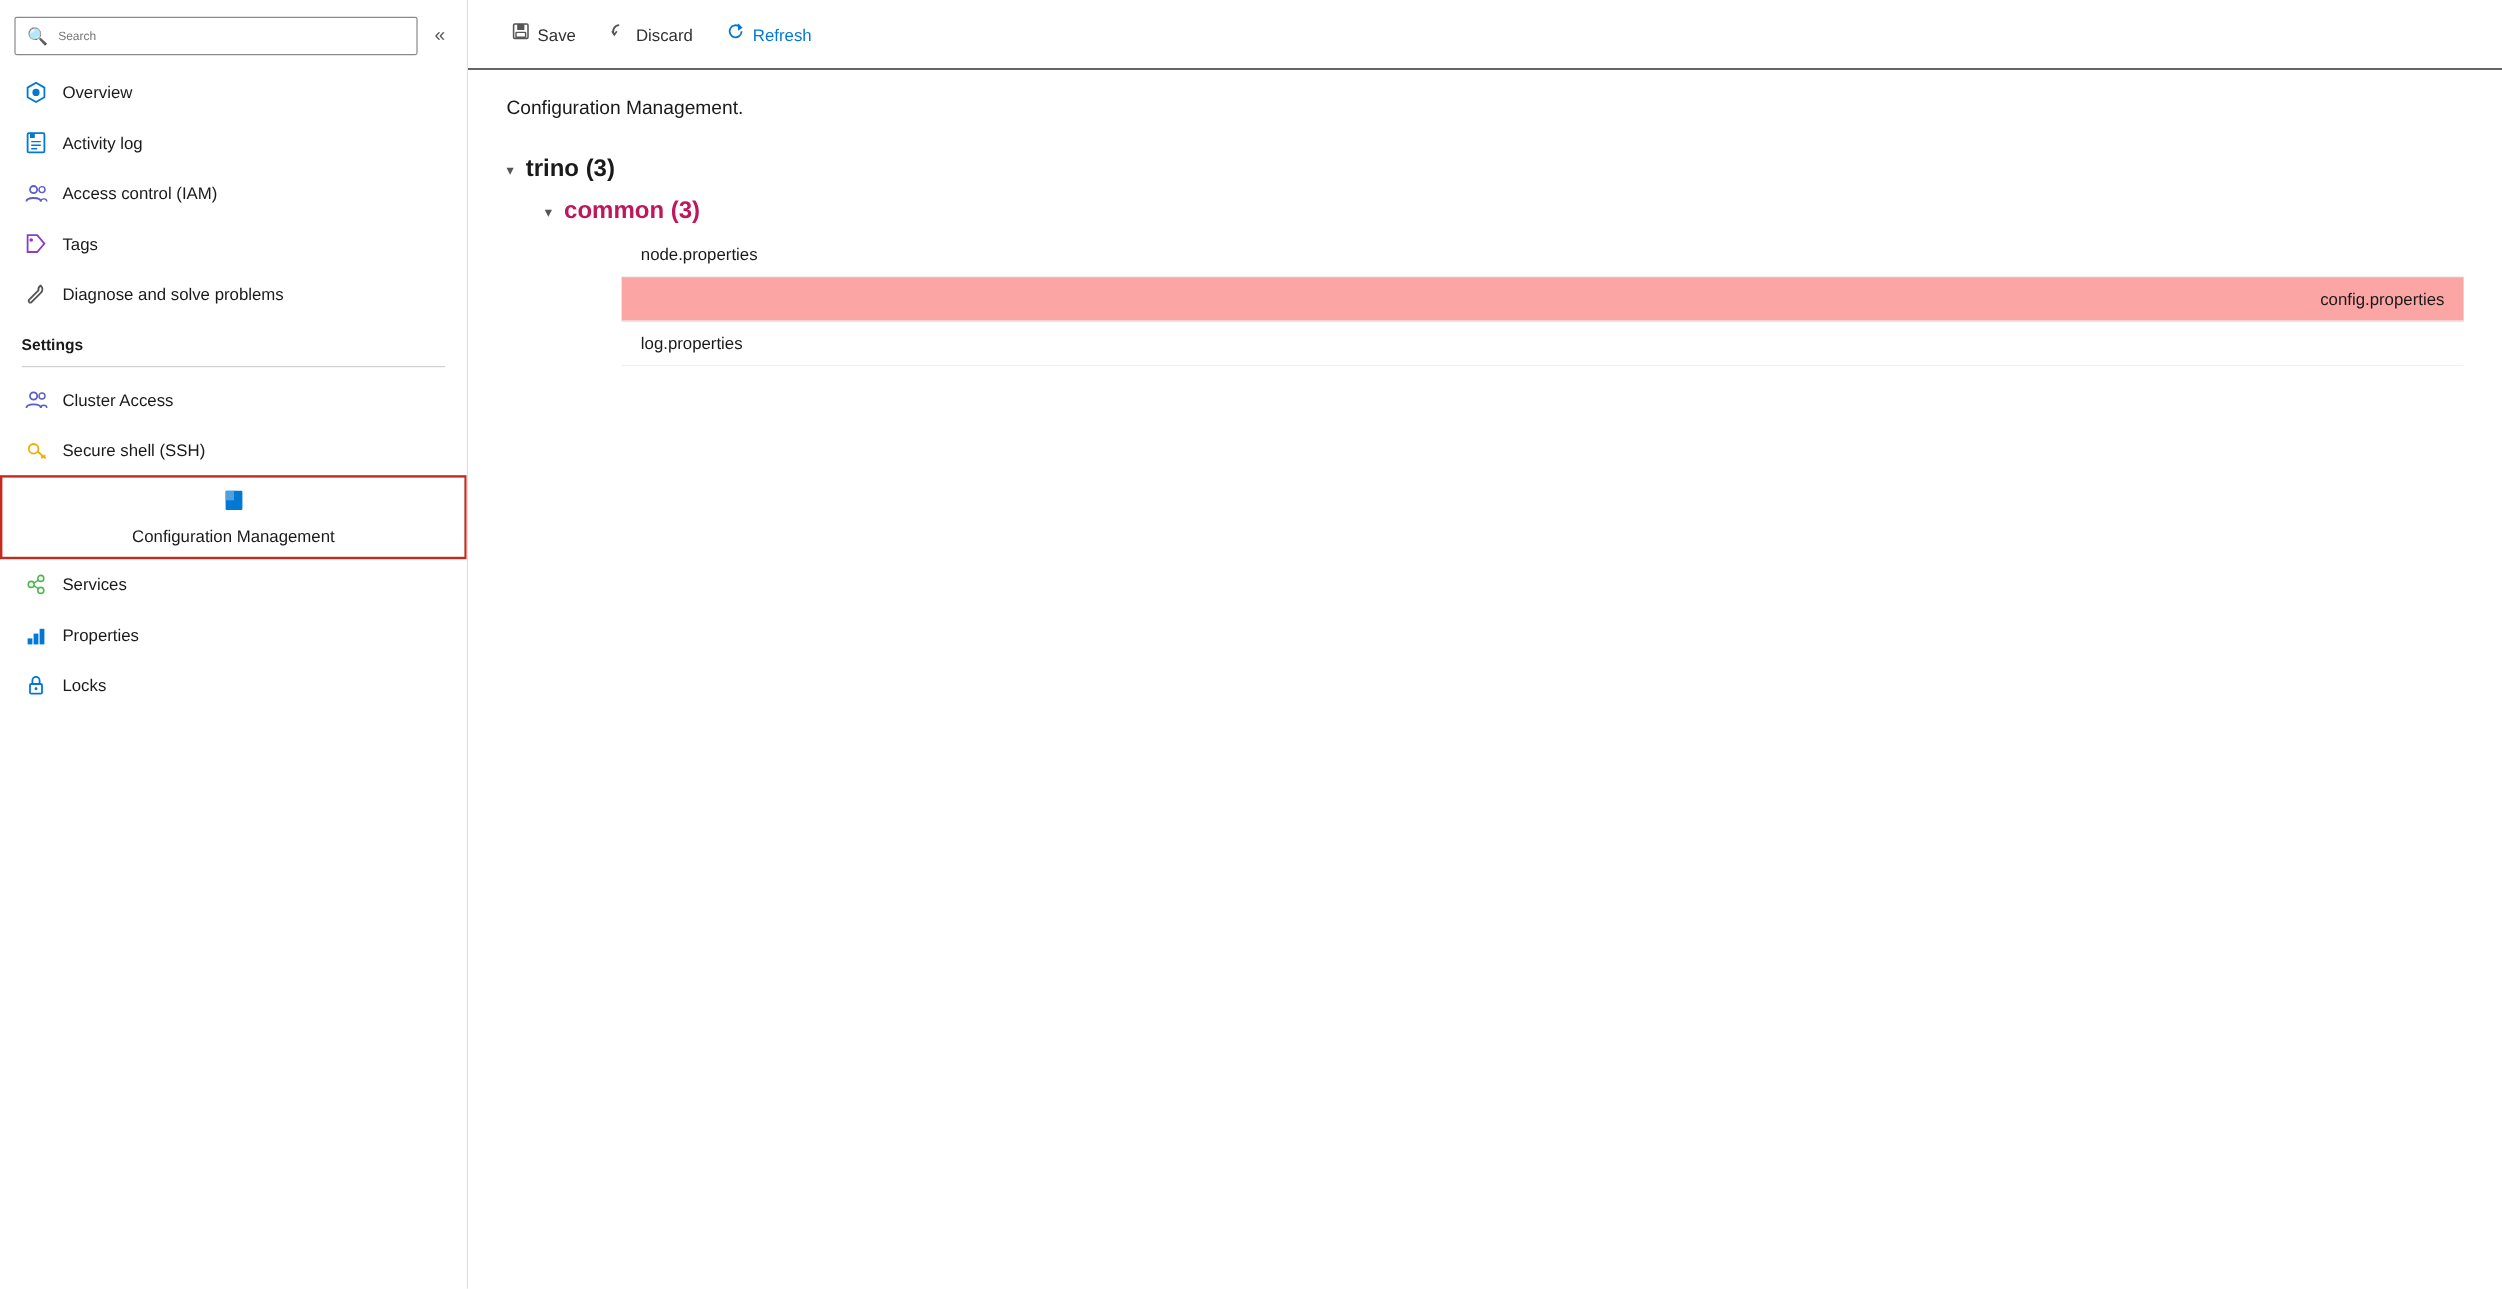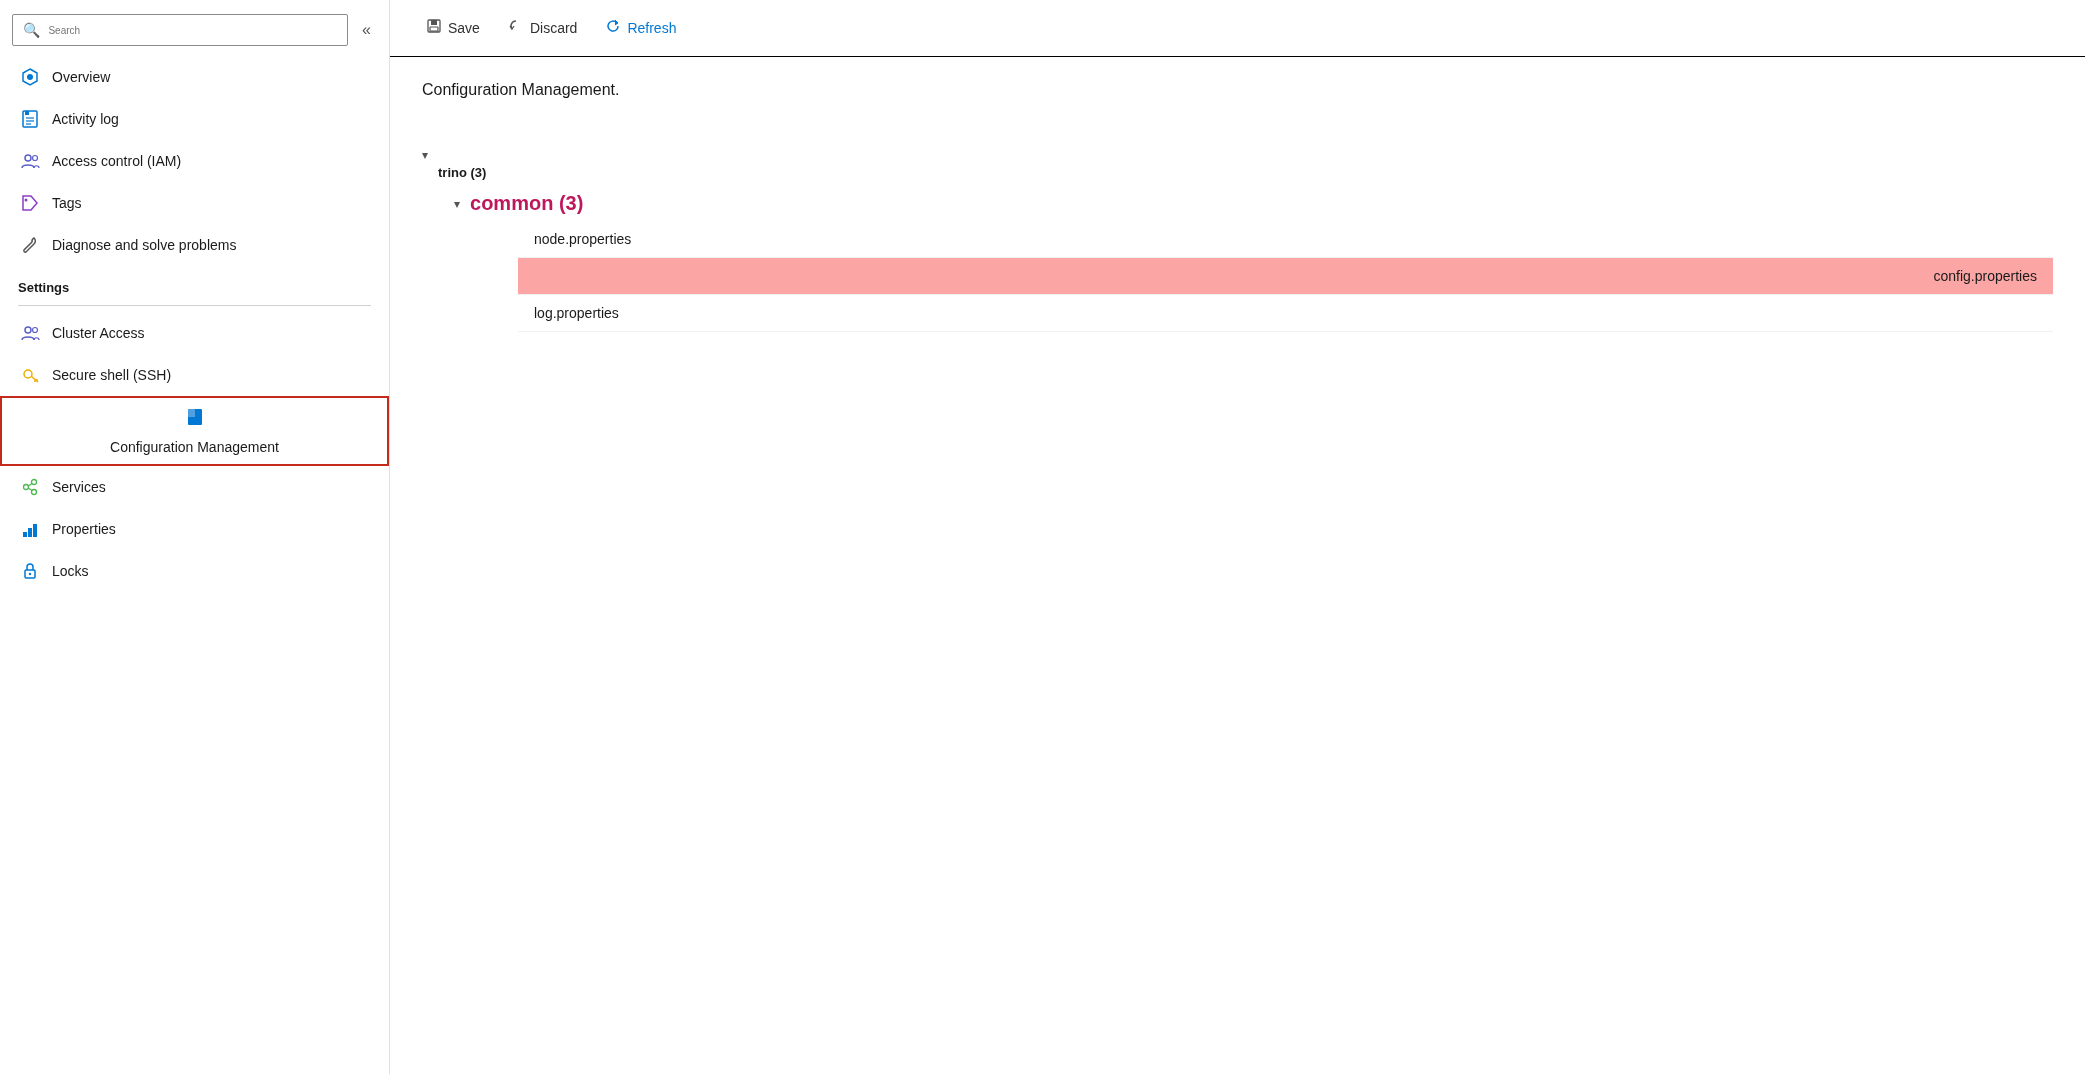--- a/index.html
+++ b/index.html
@@ -152,24 +152,23 @@
 
     .tree-level-1 {
       display: flex;
       align-items: center;
       gap: 10px;
       padding: 6px 0;
       cursor: pointer;
     }
 
     .tree-level-1 .tree-label {
-      font-size: 13px;
+      font-size: 20px;
       font-weight: 600;
       color: #1a1a1a;
-      margin-top: 36px;
     }
 
     .tree-level-2 {
       margin-left: 32px;
     }
 
     .tree-level-2-header {
       display: flex;
       align-items: center;
       gap: 10px;

